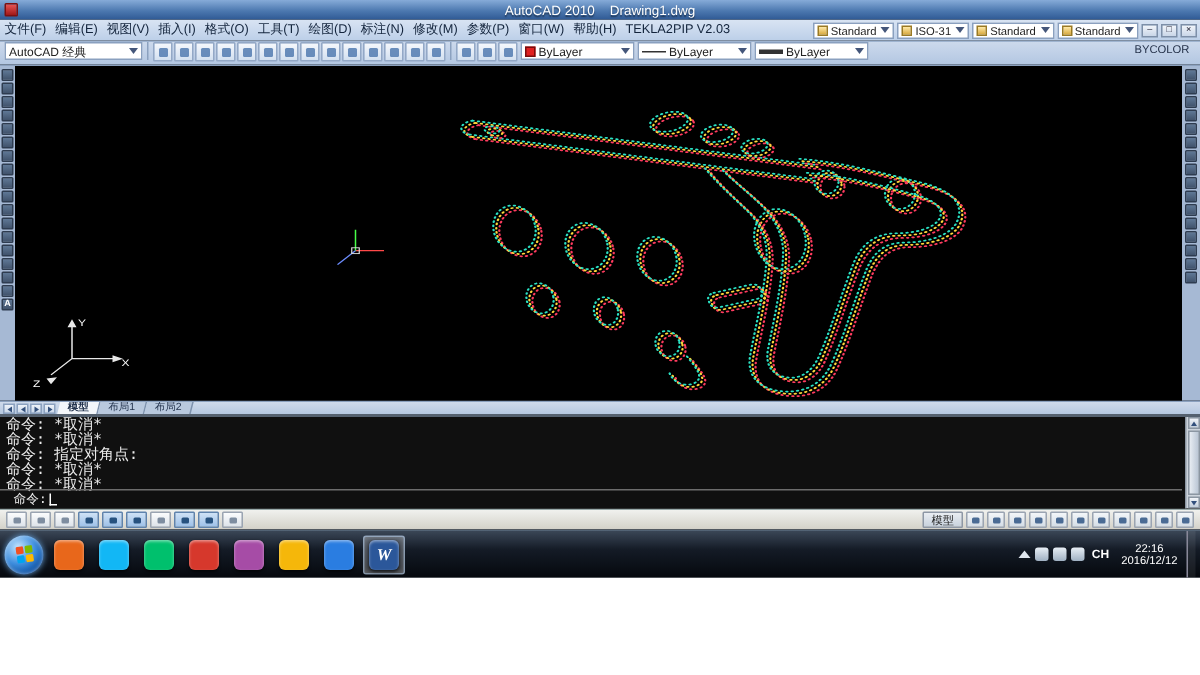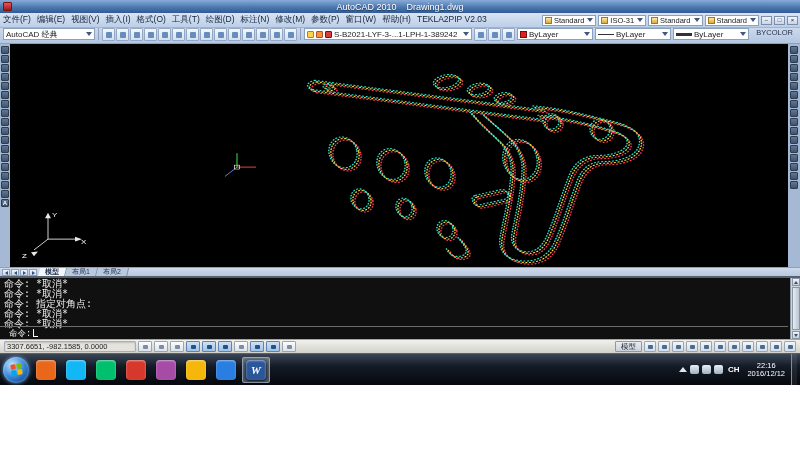--- a/index.html
+++ b/index.html
@@ -181,27 +181,20 @@
         <span class="tbico"></span>
         <span class="tbico"></span>
         <span class="tbico"></span>
         <span class="tbico"></span>
         <span class="tbico"></span>
         <span class="tbico"></span>
         <span class="tbico"></span>
         <span class="tbico"></span>
       </div>
     <span class="vsep"></span>
-    <span class="dd layer">
-      <i class="mini-ic" style="background:#ffd24d;border:1px solid #a8842a"></i>
-      <i class="mini-ic" style="background:#ff8c3b;border:1px solid #a8552a"></i>
-      <i class="mini-ic" style="background:#d63c3c;border:1px solid #7a1010"></i>
-      <span style="overflow:hidden;text-overflow:ellipsis">S-B2021-LYF-3-...1-LPH-1-389242</span>
-        <i class="car"></i>
-    </span>
     <div style="display:flex;gap:1px">
 
     <span class="tbico"></span>
         <span class="tbico"></span>
         <span class="tbico"></span>
       </div>
     <span class="dd colorc">
         <i class="swatch-red"></i>
         <span>ByLayer</span>
         <i class="car"></i>
@@ -372,21 +365,20 @@
       <span class="caret"></span>
     </div>
     <div class="cmdscroll">
       <span class="sarr"></span>
       <span class="sthumb"></span>
       <span class="sarr dn"></span>
     </div>
   </div>
 
   <div class="statusbar">
-    <span class="coords">3307.6651, -982.1585, 0.0000</span>
     <span style="display:flex;gap:2px">
 
     <span class="stgl"></span>
         <span class="stgl"></span>
         <span class="stgl"></span>
         <span class="stgl on"></span>
         <span class="stgl on"></span>
         <span class="stgl on"></span>
         <span class="stgl"></span>
         <span class="stgl on"></span>

